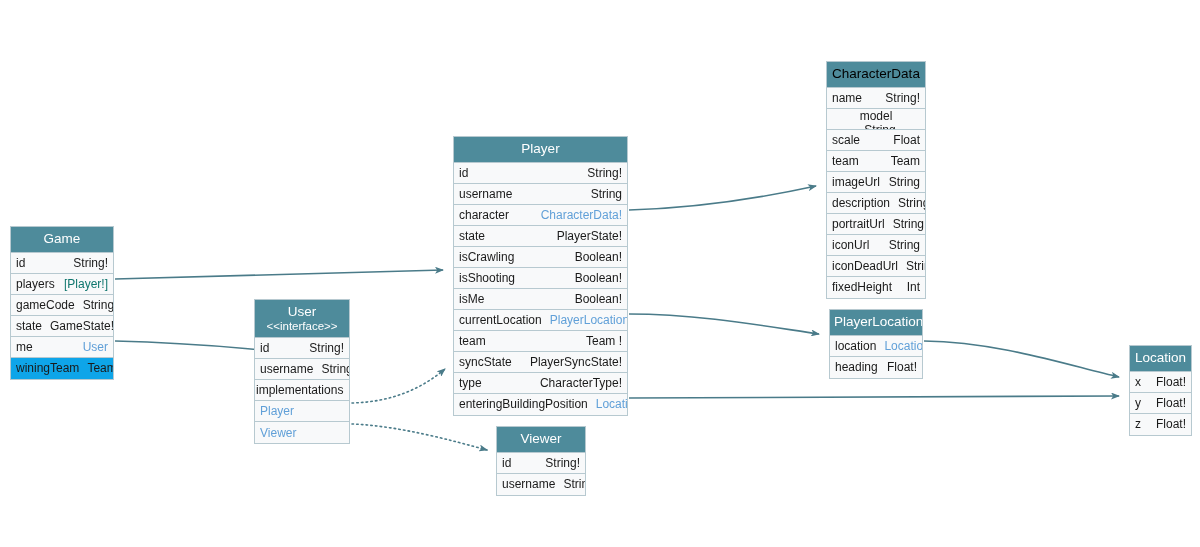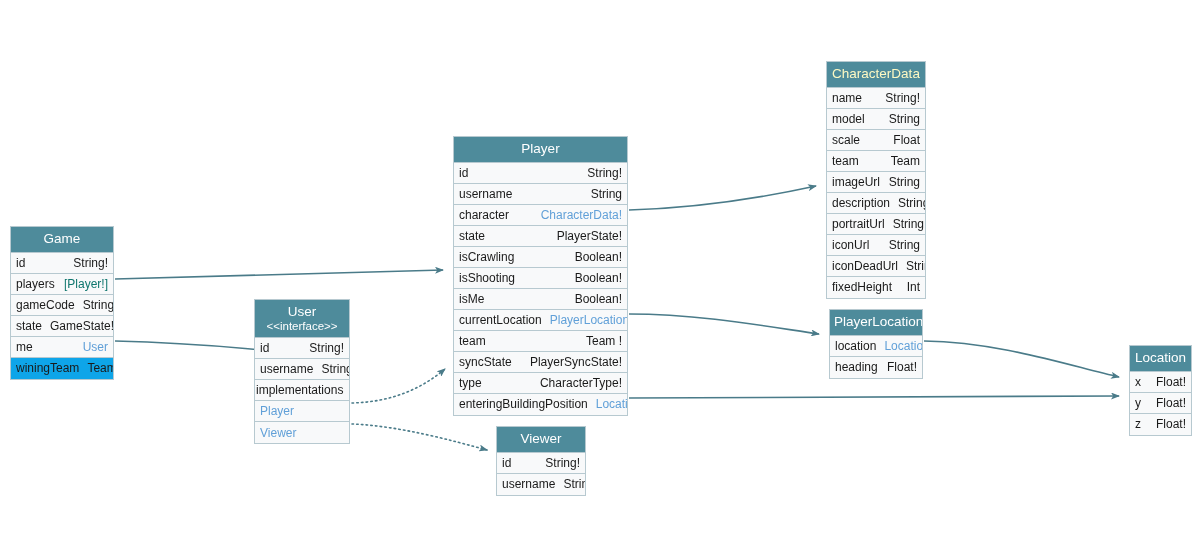--- a/index.html
+++ b/index.html
@@ -203,26 +203,26 @@
         <div class="row" style="background: rgb(248, 249, 250); border-bottom-color: rgb(183, 201, 208);">
           <span class="fname">id</span>
           <span class="ftype">String!</span>
         </div>
         <div class="row" style="background: rgb(248, 249, 250); border-bottom-color: rgb(183, 201, 208);">
           <span class="fname">username</span>
           <span class="ftype">String</span>
         </div>
       </div>
       <div class="entity" style="left: 826px; top: 61px; width: 100px; border-color: rgb(183, 201, 208);">
-        <div class="entity-header" style="background: rgb(78, 139, 155); color: #fef9c3; border-bottom-color: rgb(183, 201, 208);"><span>CharacterData</span></div>
+        <div class="entity-header" style="background: rgb(78, 139, 155); color: #000000; border-bottom-color: rgb(183, 201, 208);"><span>CharacterData</span></div>
         <div class="row" style="background: rgb(248, 249, 250); border-bottom-color: rgb(183, 201, 208);">
           <span class="fname">name</span>
           <span class="ftype">String!</span>
         </div>
-        <div class="row" style="background: rgb(248, 249, 250); border-bottom-color: rgb(183, 201, 208);">
+        <div class="row" style="background: rgb(248, 249, 250); border-bottom-color: rgb(183, 201, 208); flex-direction: column;">
           <span class="fname">model</span>
           <span class="ftype">String</span>
         </div>
         <div class="row" style="background: rgb(248, 249, 250); border-bottom-color: rgb(183, 201, 208);">
           <span class="fname">scale</span>
           <span class="ftype">Float</span>
         </div>
         <div class="row" style="background: rgb(248, 249, 250); border-bottom-color: rgb(183, 201, 208);">
           <span class="fname">team</span>
           <span class="ftype">Team</span>

